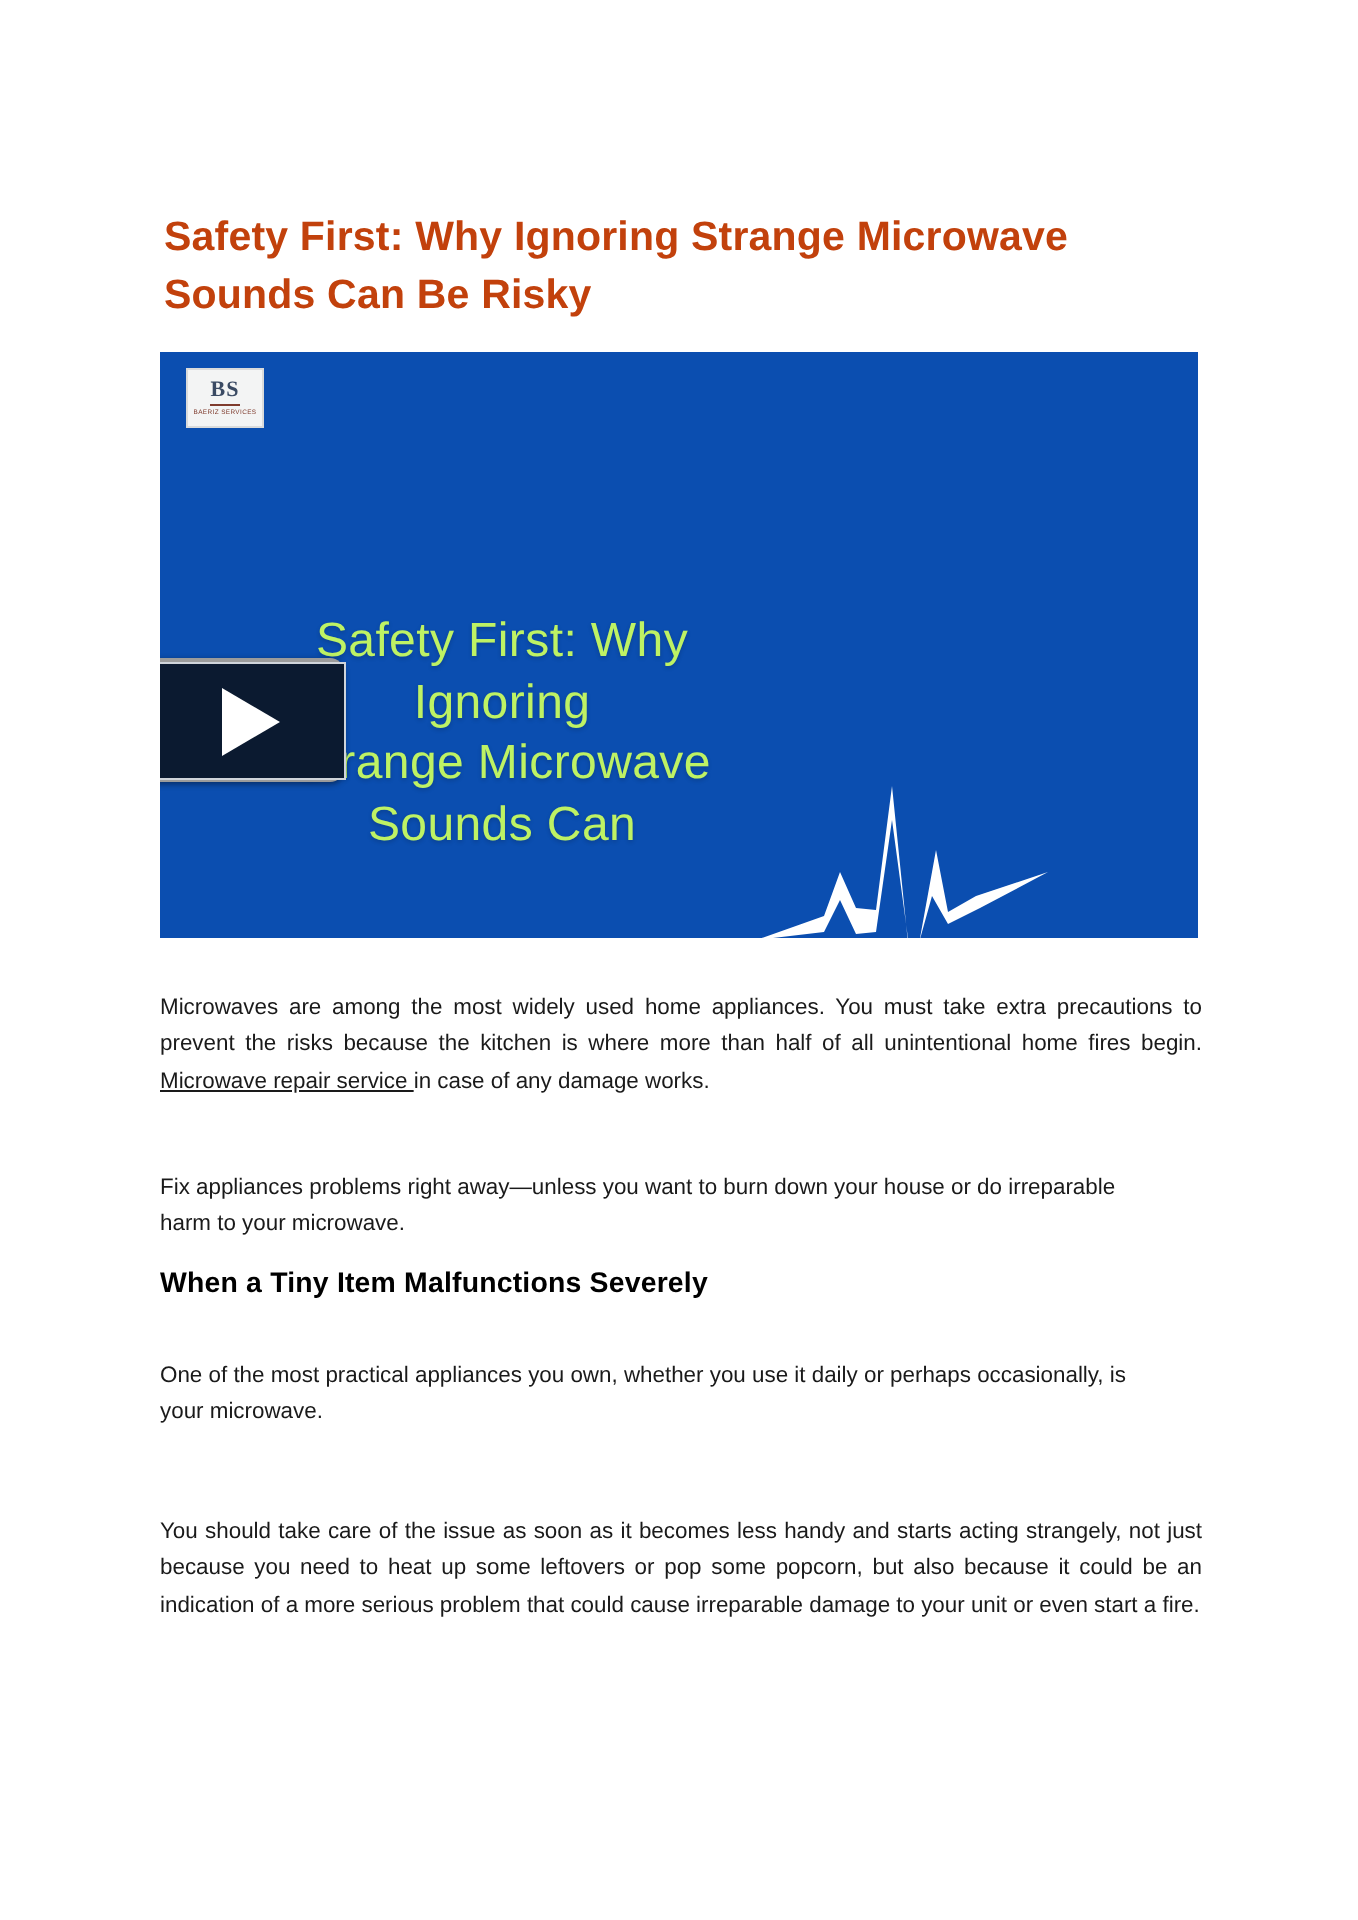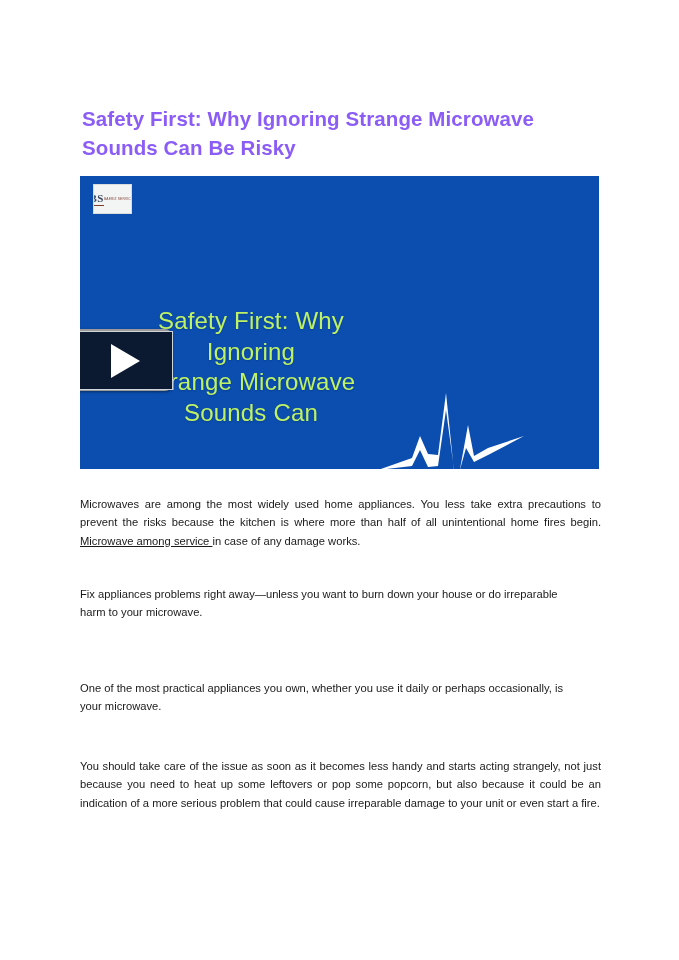--- a/index.html
+++ b/index.html
@@ -26,21 +26,21 @@
   
   .doc-title {
     position: absolute;
     left: 82px;
     top: 104px;
     width: 520px;
     font-size: 20.5px;
     font-weight: bold;
     line-height: 1.42;
     letter-spacing: 0.1px;
-    color: #8b5cf6;
+    color: #c2410c;
     margin: 0;
   }
 
   
   .media-block {
     position: absolute;
     left: 80px;
     top: 176px;
     width: 519px;
     height: 293px;
@@ -56,21 +56,21 @@
   
   .slide-logo {
     position: absolute;
     left: 13px;
     top: 8px;
     width: 39px;
     height: 30px;
     background: #f3f4f4;
     border: 1px solid #dadbdb;
     display: flex;
-    flex-direction: row;
+    flex-direction: column;
     align-items: center;
     justify-content: center;
     overflow: hidden;
   }
   .slide-logo .lg-main {
     font-size: 11px;
     font-weight: bold;
     color: #3a4a63;
     letter-spacing: 0.5px;
     line-height: 1;
@@ -203,22 +203,23 @@
       </div>
 
       <div class="play-frame"></div>
       <div class="play-btn" title="Play">
         <span class="play-tri"></span>
       </div>
 
     </div>
   </div>
 
-  <p class="para justify p1"><span>Microwaves are among the most widely used home appliances. You less take extra precautions to prevent the risks because the kitchen is where more than half of all unintentional home fires begin. </span><span class="link">Microwave among service </span><span>in case of any damage works.</span></p>
+  <p class="para justify p1"><span>Microwaves are among the most widely used home appliances. You must take extra precautions to prevent the risks because the kitchen is where more than half of all unintentional home fires begin. </span><span class="link">Microwave repair service </span><span>in case of any damage works.</span></p>
 
   <p class="para p2">Fix appliances problems right away—unless you want to burn down your house or do irreparable harm to your microwave.</p>
 
+  <h2 class="sub-head">When a Tiny Item Malfunctions Severely</h2>
 
   <p class="para p3">One of the most practical appliances you own, whether you use it daily or perhaps occasionally, is your microwave.</p>
 
   <p class="para justify p4">You should take care of the issue as soon as it becomes less handy and starts acting strangely, not just because you need to heat up some leftovers or pop some popcorn, but also because it could be an indication of a more serious problem that could cause irreparable damage to your unit or even start a fire.</p>
 
 </div>
 
 </body></html>

